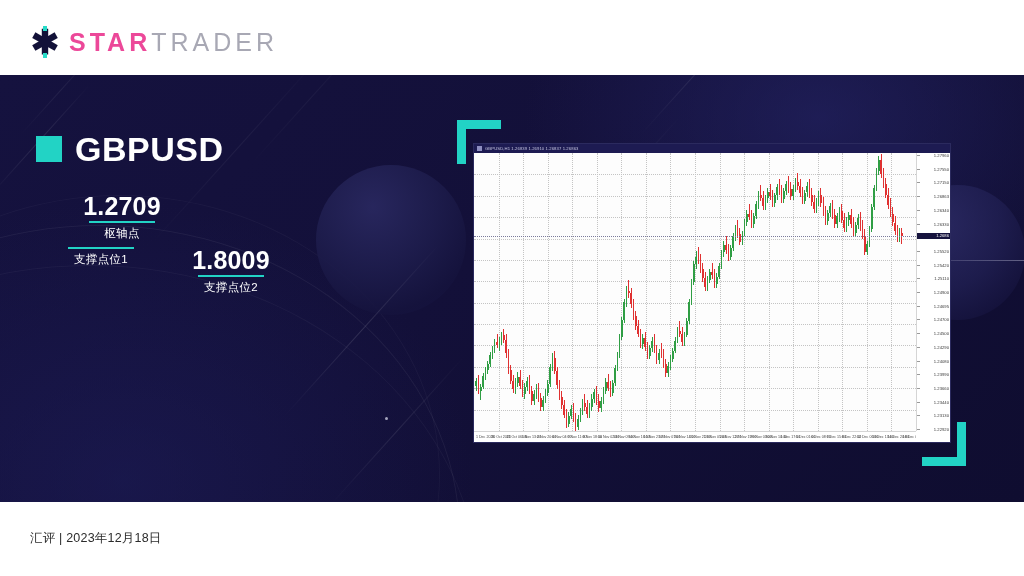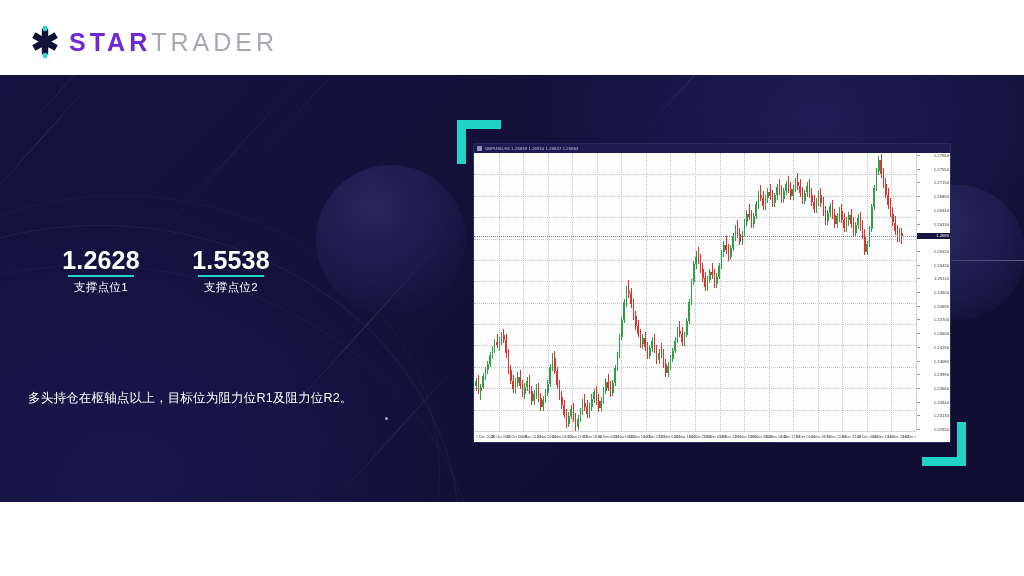--- a/index.html
+++ b/index.html
@@ -18,21 +18,21 @@
   .logo-wrap {
     position:absolute; left:30px; top:27px;
     display:flex; align-items:center; gap:9px;
   }
   .logo-mark { position:relative; width:30px; height:30px; }
   .logo-mark .ast { position:absolute; left:0; top:0; width:30px; height:30px;
     color:#121138; font-size:34px; line-height:30px; font-weight:700; text-align:center; }
   .logo-mark .tick-t { position:absolute; left:13px; top:-1px; width:4px; height:5px; background:#27dbc8; }
   .logo-mark .tick-b { position:absolute; left:13px; top:26px; width:4px; height:5px; background:#27dbc8; }
   .logo-text { font-size:25px; letter-spacing:4.0px; font-weight:700; }
-  .logo-text .a { color:#6d28d9; }
+  .logo-text .a { color:#ec4899; }
   .logo-text .b { color:#a8a8b4; font-weight:400; }
 
   
   .panel {
     position:absolute; left:0; top:75px; width:1024px; height:427px;
     background:#141141; overflow:hidden;
   }
   .panel::before{
     content:""; position:absolute; inset:0;
     background:
@@ -187,39 +187,46 @@
     <div class="streak s3"></div>
     <div class="streak s4"></div>
     <div class="streak s5"></div>
     <div class="streak s6"></div>
     <div class="streak s7"></div>
     <div class="streak s8"></div>
     <div class="dot d1"></div>
     <div class="dot d2"></div>
   </div>
 
-
+  <div class="title-row">
+    <span class="title-sq"></span>
+    <span class="title-txt">GBPUSD</span>
+  </div>
+
+  <div class="pivot-block">
+    <div class="val">1.2709</div>
+    <div class="uline"></div>
+    <div class="lbl">枢轴点</div>
+  </div>
 
   <div class="grid-levels">
     <div class="lv-row">
       <div class="lv-cell">
-        <div class="val">1.2628</div>
         <div class="uline"></div>
         <div class="lbl">支撑点位1</div>
       </div>
       <div class="lv-cell">
-        <div class="val">1.5538</div>
+        <div class="val">1.8009</div>
         <div class="uline"></div>
         <div class="lbl">支撑点位2</div>
       </div>
     </div>
   </div>
 
   <div class="analysis">
-    <div class="an-body">多头持仓在枢轴点以上，目标位为阻力位R1及阻力位R2。</div>
   </div>
 
   <div class="bracket br-tl"></div>
   <div class="bracket br-br"></div>
 
   <div class="chart-frame">
     <div class="chart-titlebar">
       <span class="ct-ico"></span>
       <span class="ct-txt">GBPUSD,H1  1.26839 1.26910 1.26837 1.26863</span>
     </div>
@@ -1068,14 +1075,17 @@
         <div class="da-lab" style="left: 337.31px;">6 Dec 08:00</div>
         <div class="da-lab" style="left: 352.552px;">7 Dec 15:00</div>
         <div class="da-lab" style="left: 367.793px;">8 Dec 22:00</div>
         <div class="da-lab" style="left: 383.034px;">12 Dec 06:00</div>
         <div class="da-lab" style="left: 398.276px;">13 Dec 13:00</div>
         <div class="da-lab" style="left: 413.517px;">14 Dec 20:00</div>
         <div class="da-lab" style="left: 428.759px;">18 Dec 04:00</div>
       </div>
   </div>
 
+  <div class="footer">
+    <div class="footer-txt">汇评 | 2023年12月18日</div>
+  </div>
 
 </div>
 
 </body></html>

